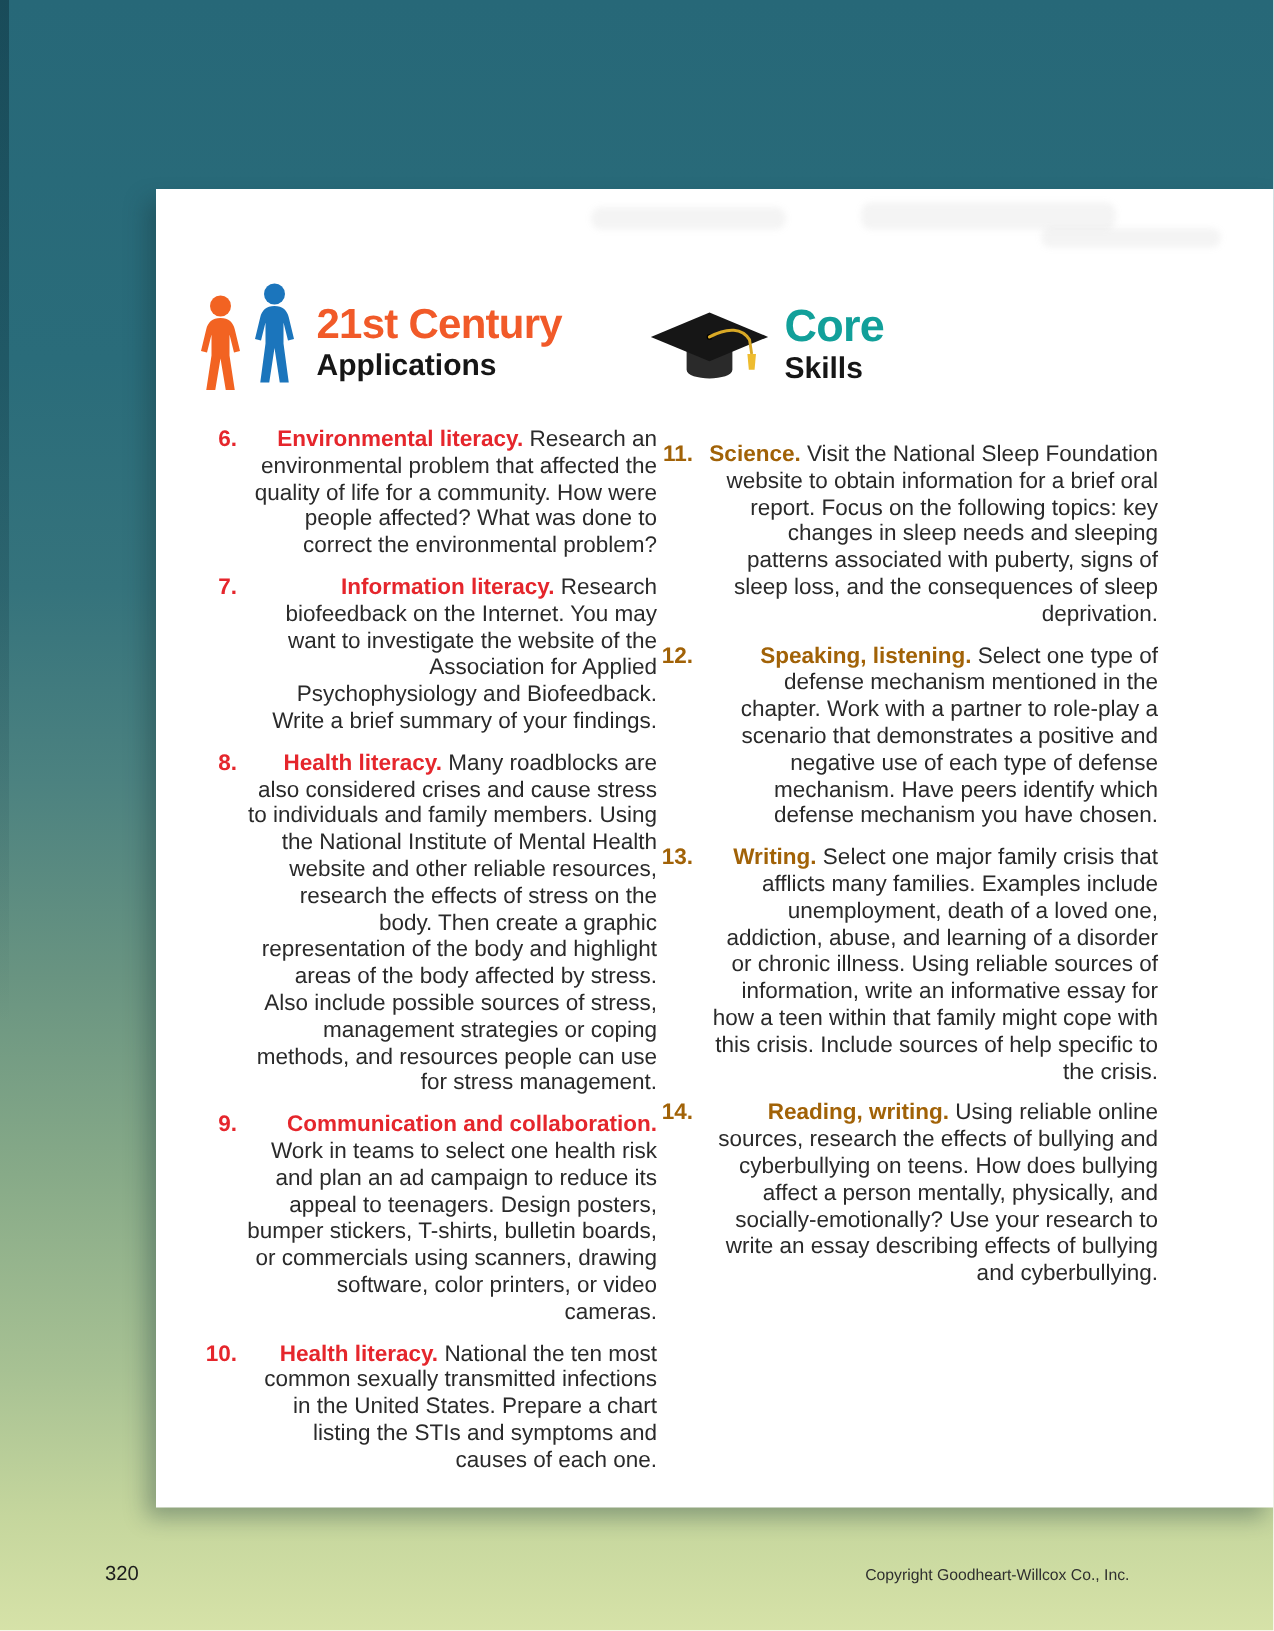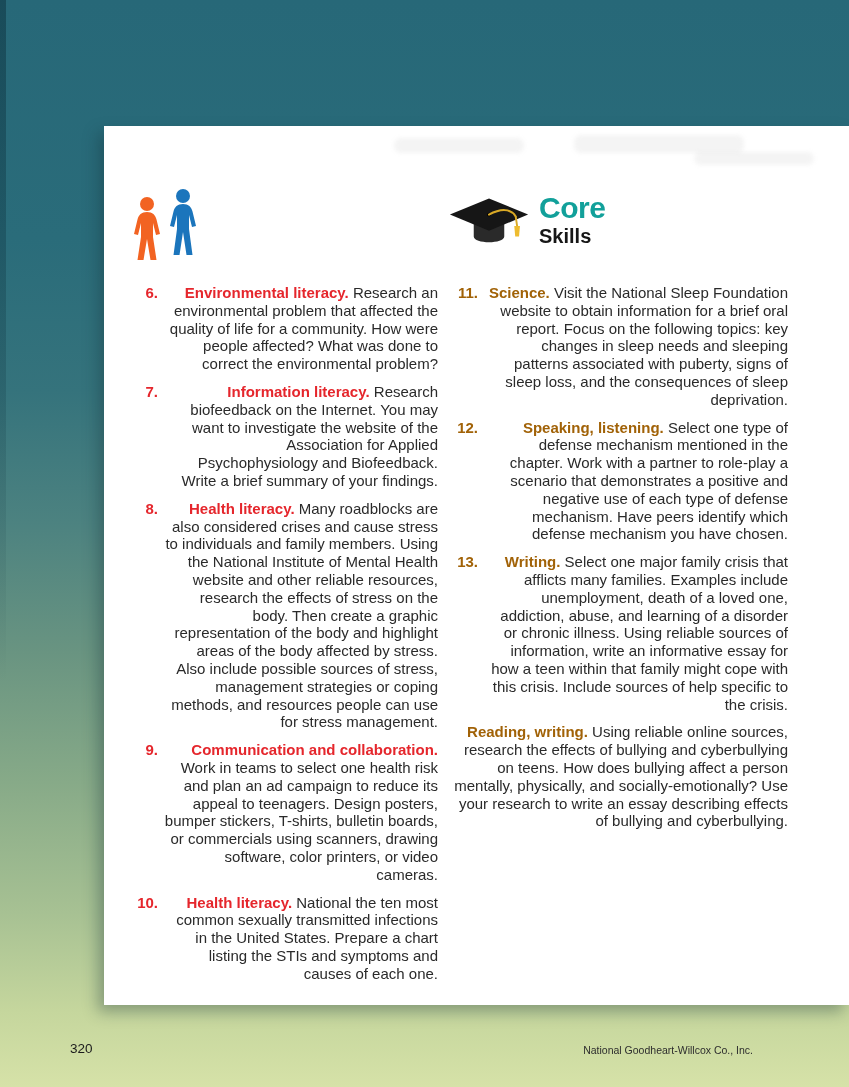--- a/index.html
+++ b/index.html
@@ -21,21 +21,21 @@
     position:absolute; left:104px; top:126px; width:745px; height:879px;
     background:#ffffff;
     box-shadow:-6px 7px 14px rgba(20,50,55,.35);
   }
   .smudge {
     position:absolute; background:rgba(150,150,150,.10);
     border-radius:7px; filter:blur(2px);
   }
   .col { position:absolute; top:62px; }
   .col-left  { left:24px;  width:310px; }
-  .col-right { left:344px; width:340px; }
+  .col-right { left:328px; width:340px;margin-top:10px; }
 
   .header { display:flex; align-items:flex-start; height:74px; margin-bottom:22px; }
   .header .icon-box { flex:0 0 auto; }
   .header .htext { margin-left:9px; padding-top:14px; }
   .title { font-weight:bold; font-size:28px; line-height:28px; letter-spacing:-0.5px; }
   .title-orange { color:#f15a29; }
   .title-teal { color:#12a09a; font-size:30px; }
   .subtitle { font-weight:bold; font-size:20px; line-height:22px; color:#161616; margin-top:3px; }
 
   .item { display:flex; margin-bottom:10px; }
@@ -74,20 +74,24 @@
           <svg width="74" height="74" viewBox="0 0 74 74" aria-hidden="true">
             <g fill="#f26322" transform="translate(1,9)">
               <circle cx="18" cy="7" r="7"></circle>
               <path d="M18 15 C12.5 15 9.5 18 8.5 22.5 L5 37 L9 38 L12 26 L12 40 L8.5 63 L14.5 63 L18 42 L21.5 63 L27.5 63 L24 40 L24 26 L27 38 L31 37 L27.5 22.5 C26.5 18 23.5 15 18 15 Z"></path>
             </g>
             <g fill="#1b75bc" transform="translate(37,1)">
               <circle cx="18" cy="7" r="7"></circle>
               <path d="M18 15 C12.5 15 9.5 18 8.5 22.5 L5 37 L9 38 L12 26 L12 40 L8.5 66 L14.5 66 L18 43 L21.5 66 L27.5 66 L24 40 L24 26 L27 38 L31 37 L27.5 22.5 C26.5 18 23.5 15 18 15 Z"></path>
             </g>
           </svg>
+        </div>
+        <div class="htext">
+          <div class="title title-orange">21st Century</div>
+          <div class="subtitle">Applications</div>
         </div>
       </div>
 
       <div class="item">
         <div class="num c-red">6.</div>
         <div class="body"><span class="lead c-red">Environmental literacy.</span> <span>Research an environmental problem that affected the quality of life for a community. How were people affected? What was done to correct the environmental problem?</span></div>
       </div>
       <div class="item">
         <div class="num c-red">7.</div>
         <div class="body"><span class="lead c-red">Information literacy.</span> <span>Research biofeedback on the Internet. You may want to investigate the website of the Association for Applied Psychophysiology and Biofeedback. Write a brief summary of your findings.</span></div>
@@ -130,20 +134,21 @@
       </div>
       <div class="item">
         <div class="num c-blue">12.</div>
         <div class="body"><span class="lead c-blue">Speaking, listening.</span> <span>Select one type of defense mechanism mentioned in the chapter. Work with a partner to role-play a scenario that demonstrates a positive and negative use of each type of defense mechanism. Have peers identify which defense mechanism you have chosen.</span></div>
       </div>
       <div class="item">
         <div class="num c-blue">13.</div>
         <div class="body"><span class="lead c-blue">Writing.</span> <span>Select one major family crisis that afflicts many families. Examples include unemployment, death of a loved one, addiction, abuse, and learning of a disorder or chronic illness. Using reliable sources of information, write an informative essay for how a teen within that family might cope with this crisis. Include sources of help specific to the crisis.</span></div>
       </div>
       <div class="item">
+        <div class="num c-blue">14.</div>
         <div class="body"><span class="lead c-blue">Reading, writing.</span> <span>Using reliable online sources, research the effects of bullying and cyberbullying on teens. How does bullying affect a person mentally, physically, and socially-emotionally? Use your research to write an essay describing effects of bullying and cyberbullying.</span></div>
       </div>
     </div>
   </div>
 
   <div class="pagenum">320</div>
-  <div class="copyright">National Goodheart-Willcox Co., Inc.</div>
+  <div class="copyright">Copyright Goodheart-Willcox Co., Inc.</div>
 </div>
 
 </body></html>

